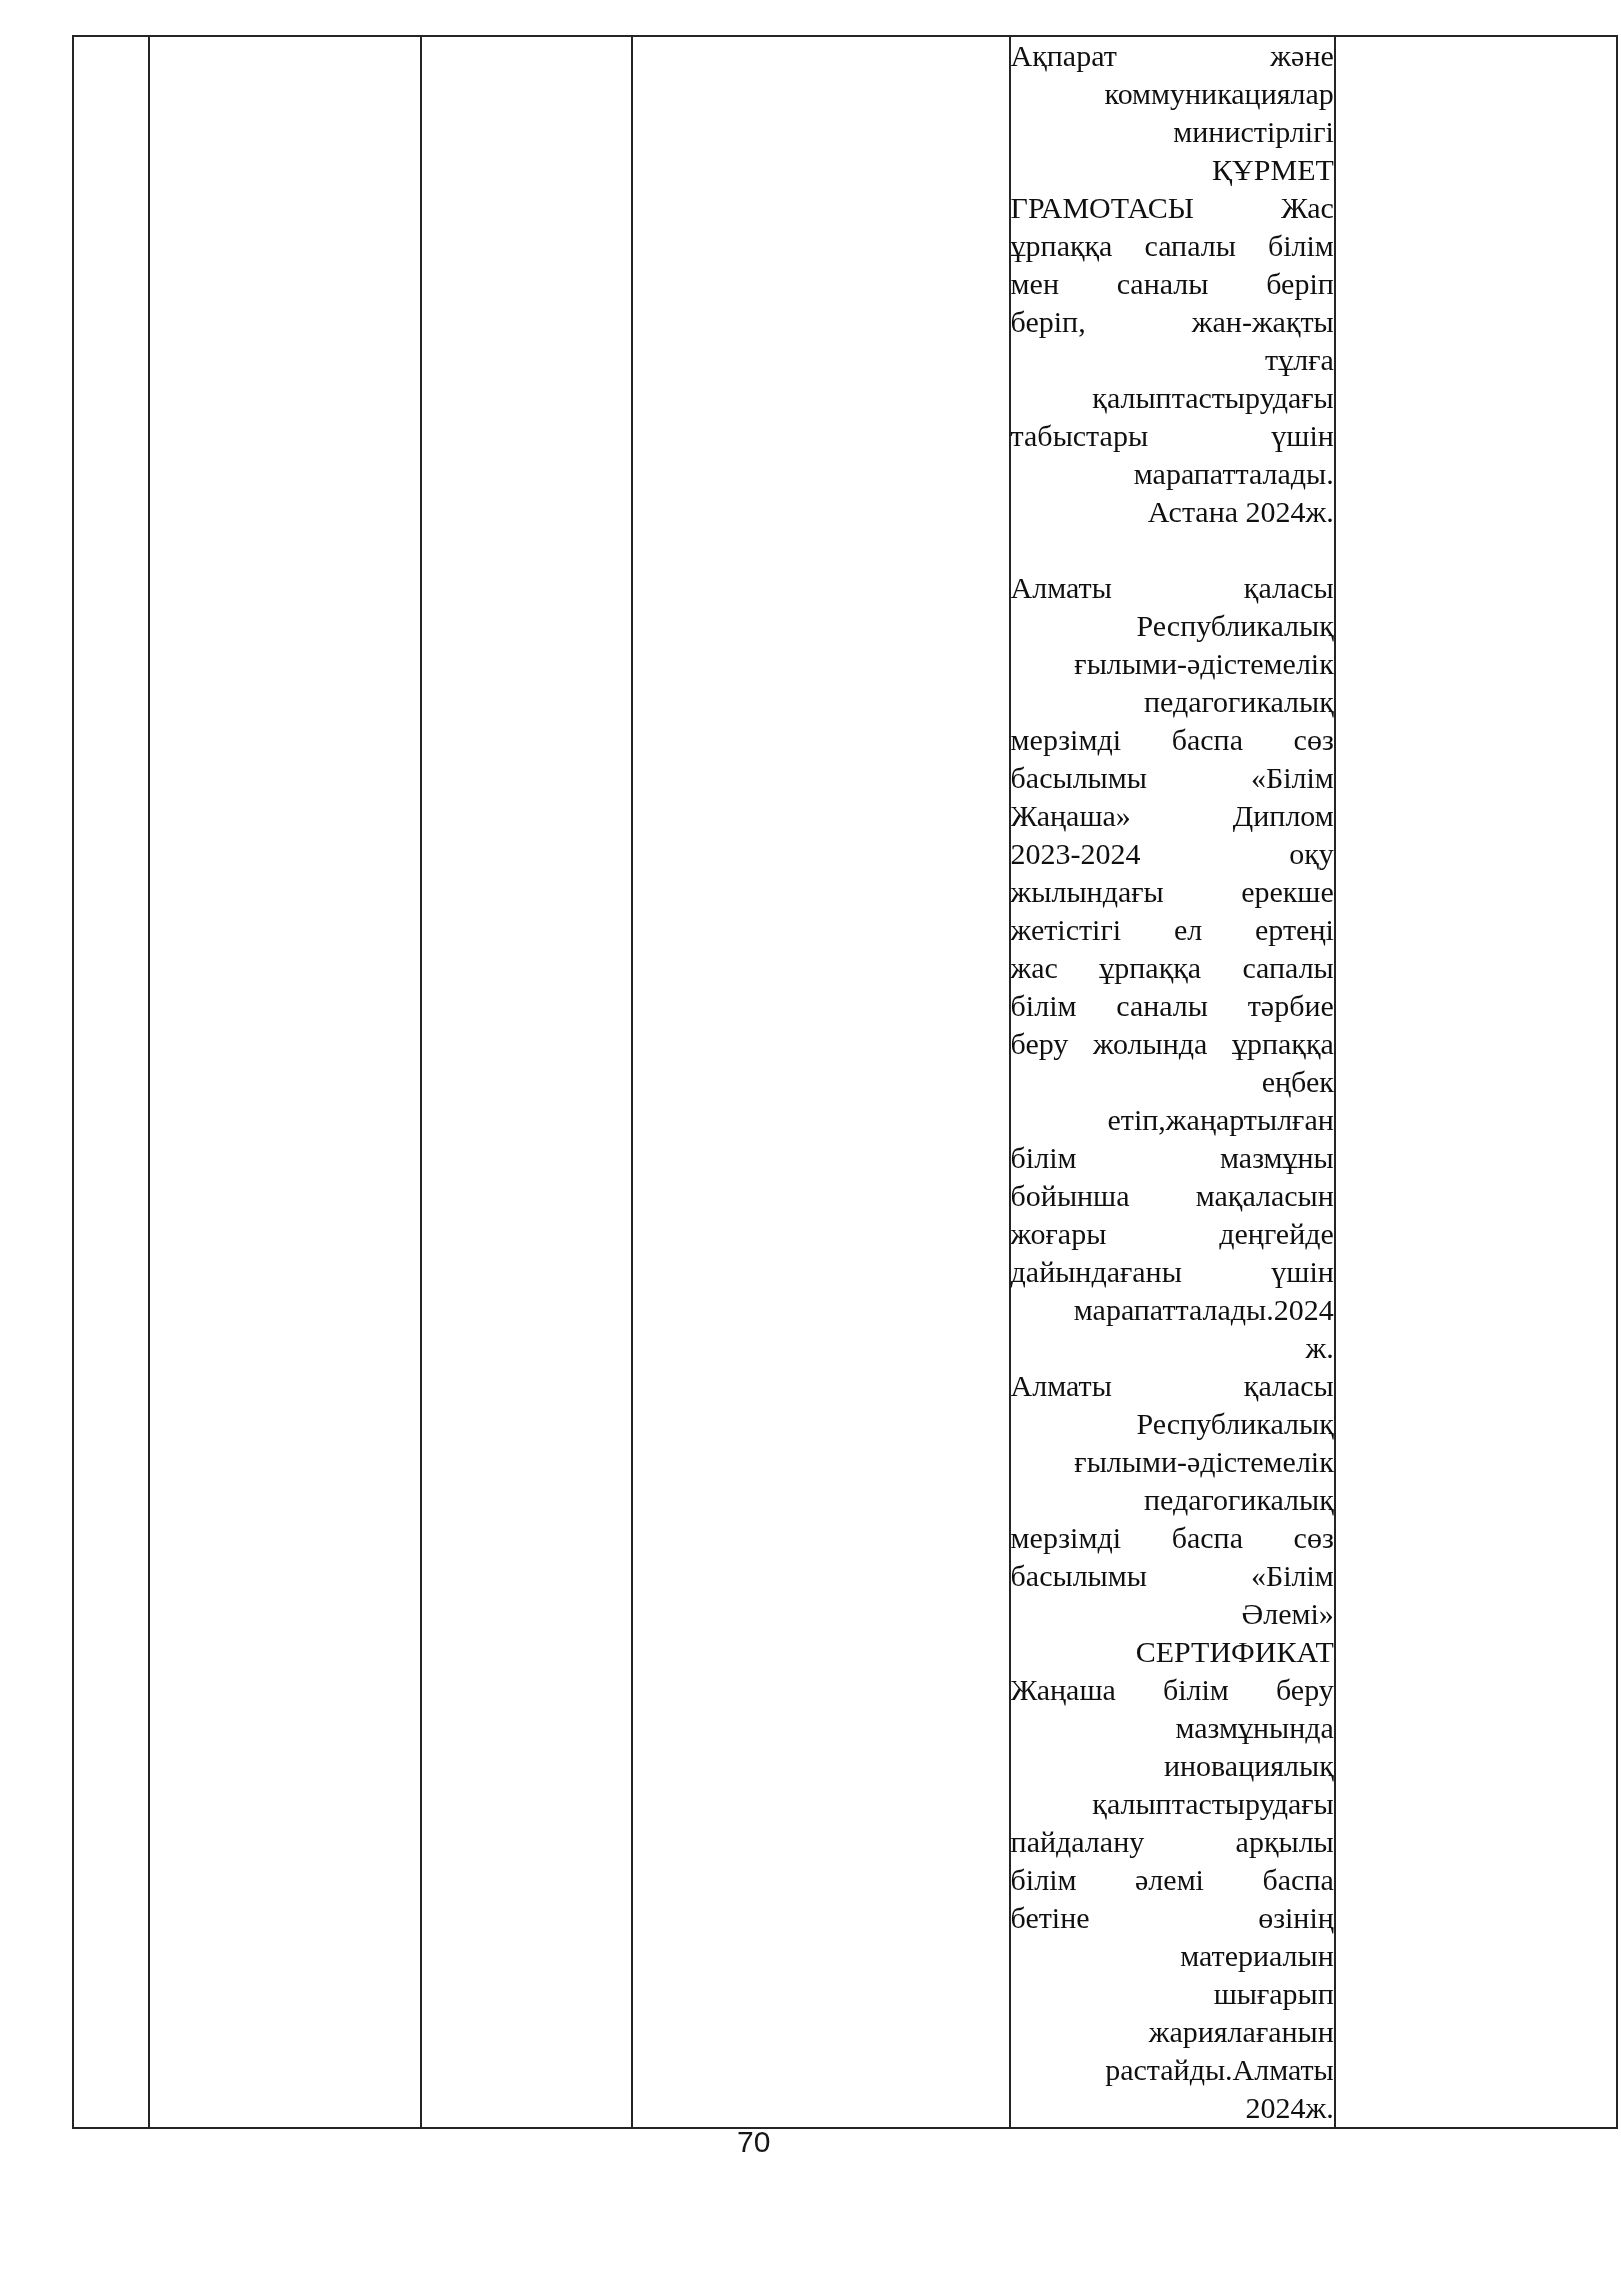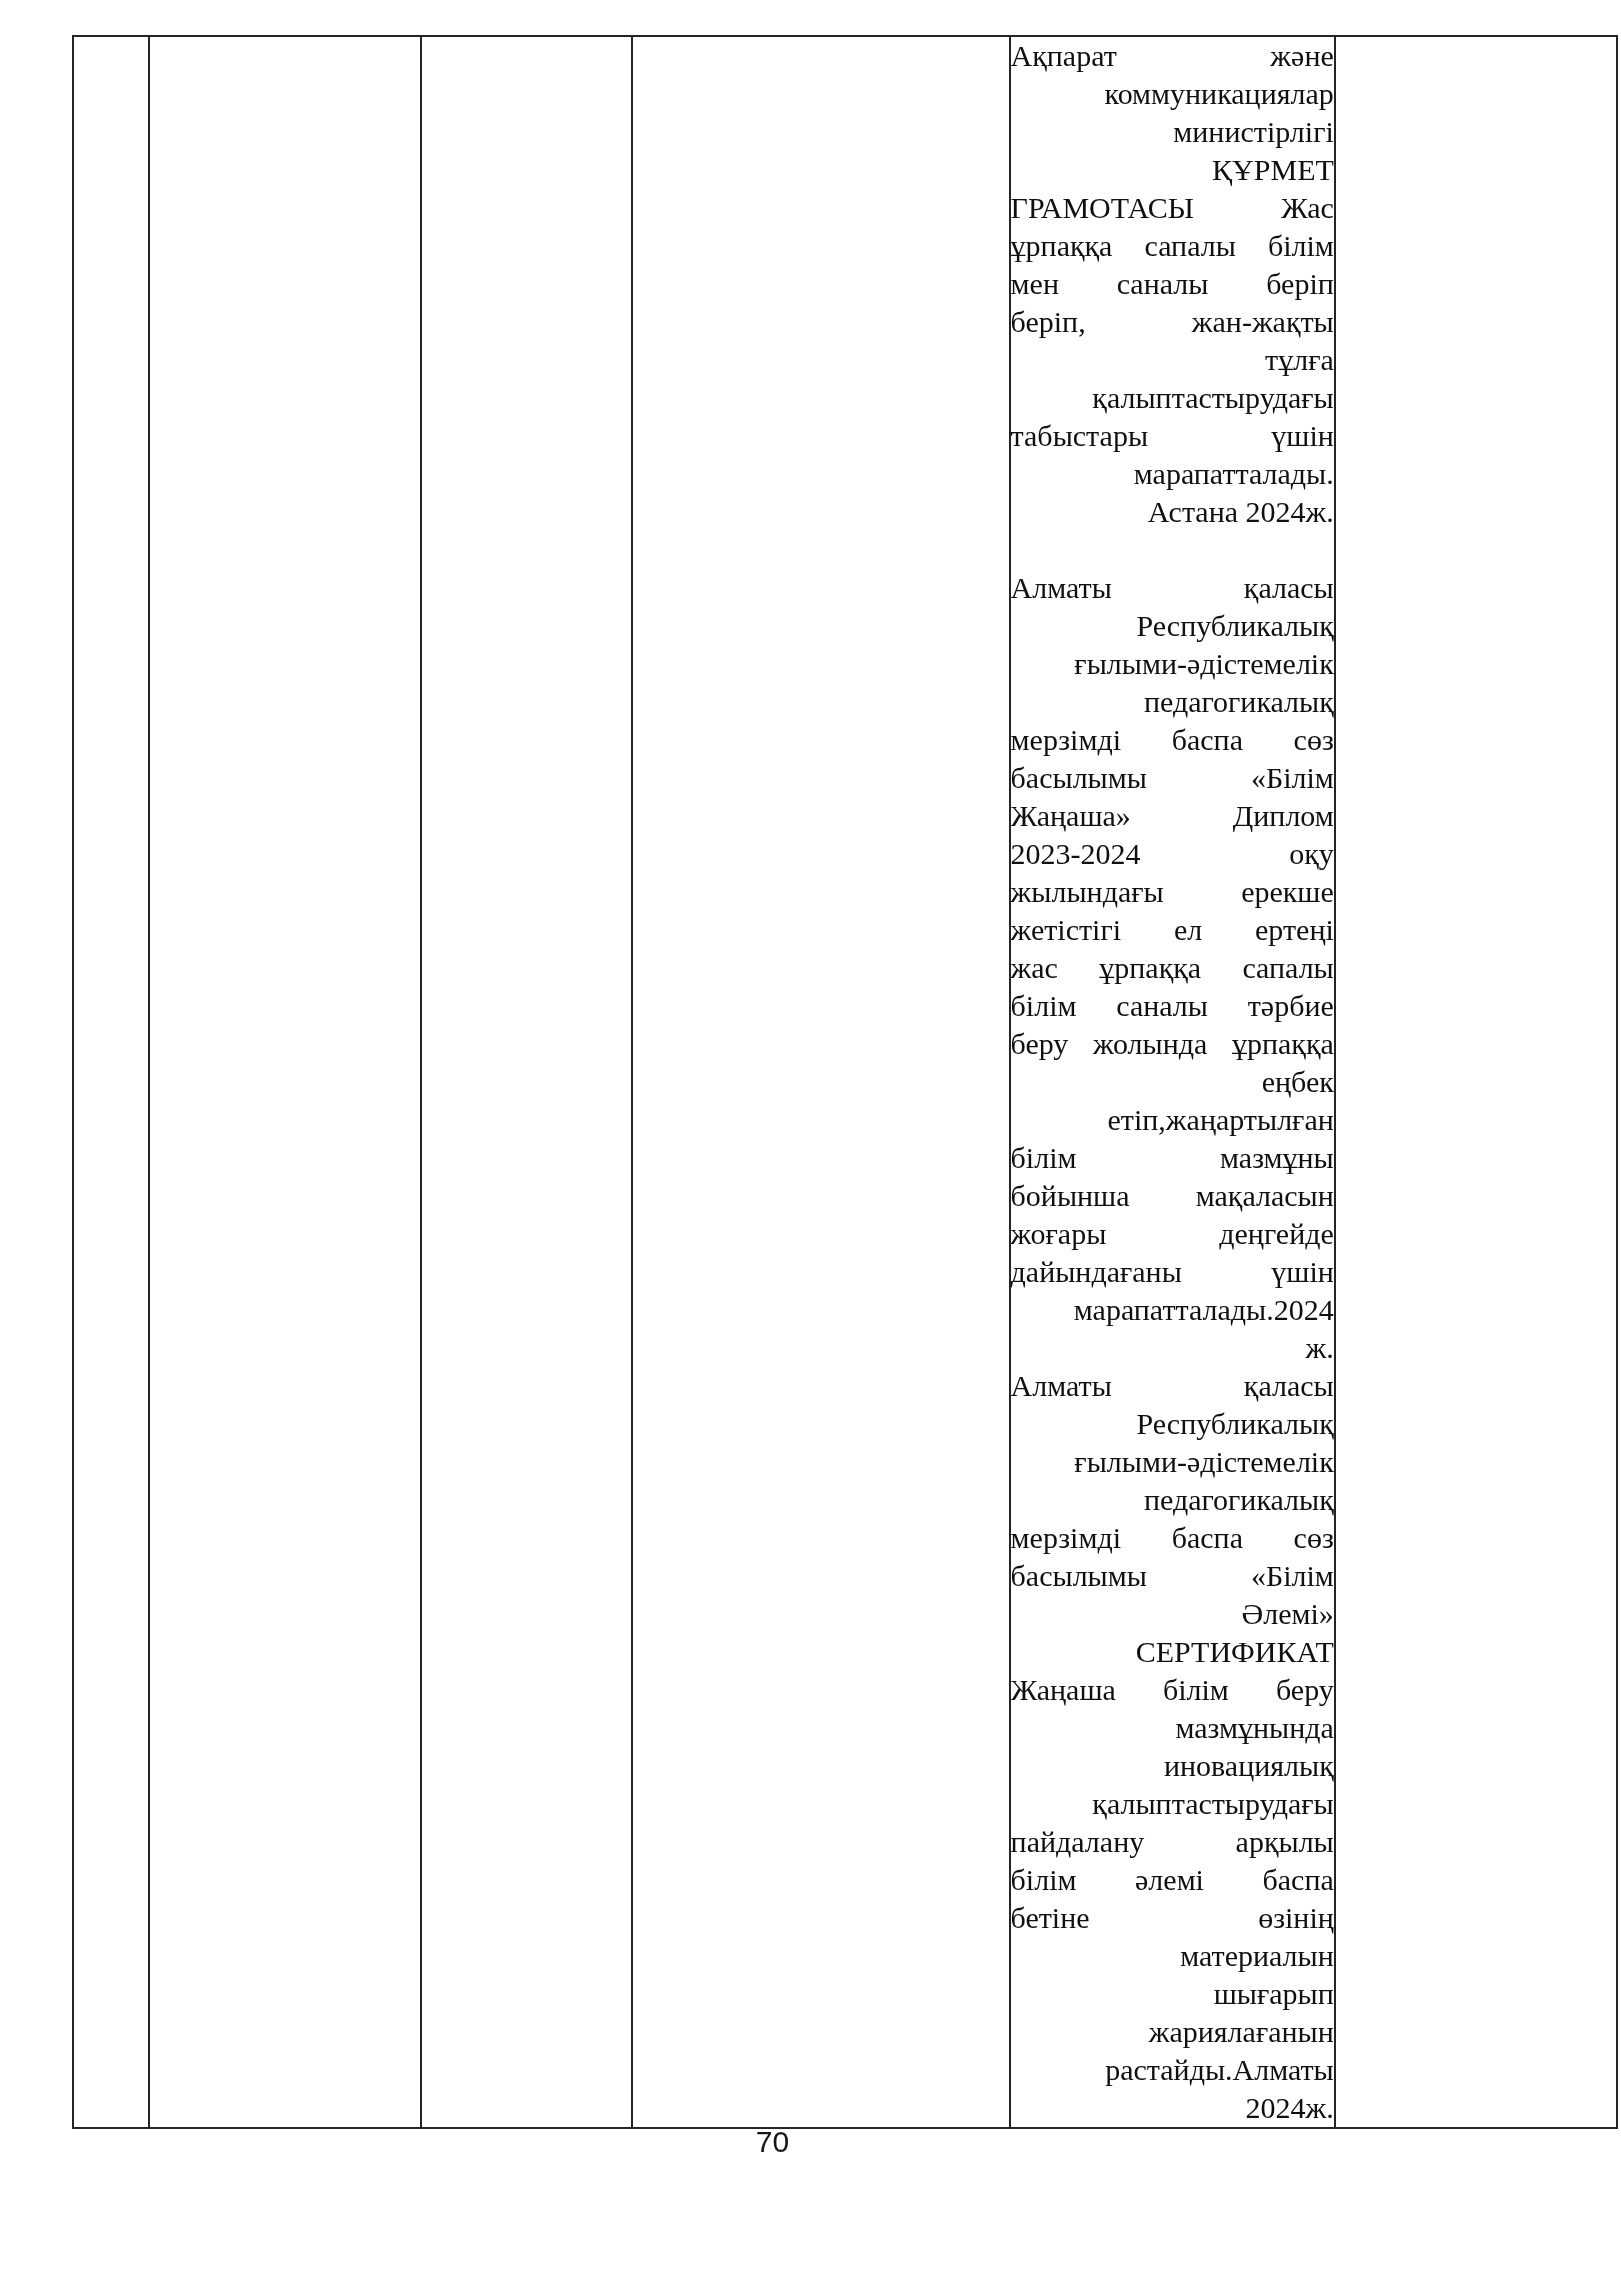--- a/index.html
+++ b/index.html
@@ -41,21 +41,20 @@
   }
   .line.just {
     text-align: justify;
     text-align-last: justify;
   }
   .page-number {
     position: absolute;
     left: 737px;
     top: 2123px;
     width: 71px;
-    text-align: center;
     font-family: "Liberation Sans", "DejaVu Sans", sans-serif;
     font-size: 30px;
     line-height: 37px;
     color: #161616;
   }
 </style>
 </head>
 <body>
 
 <div class="page">

